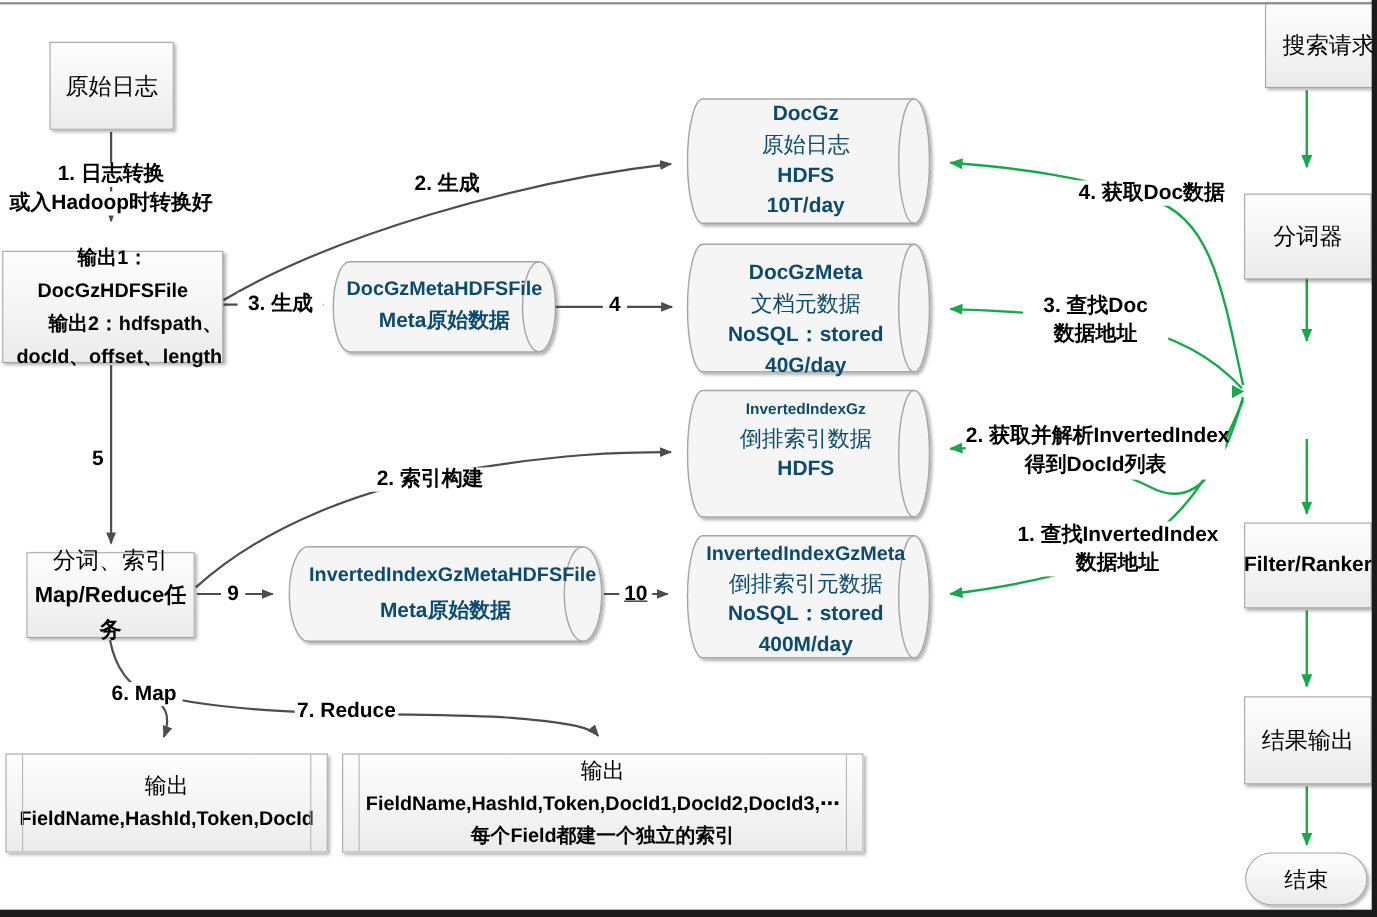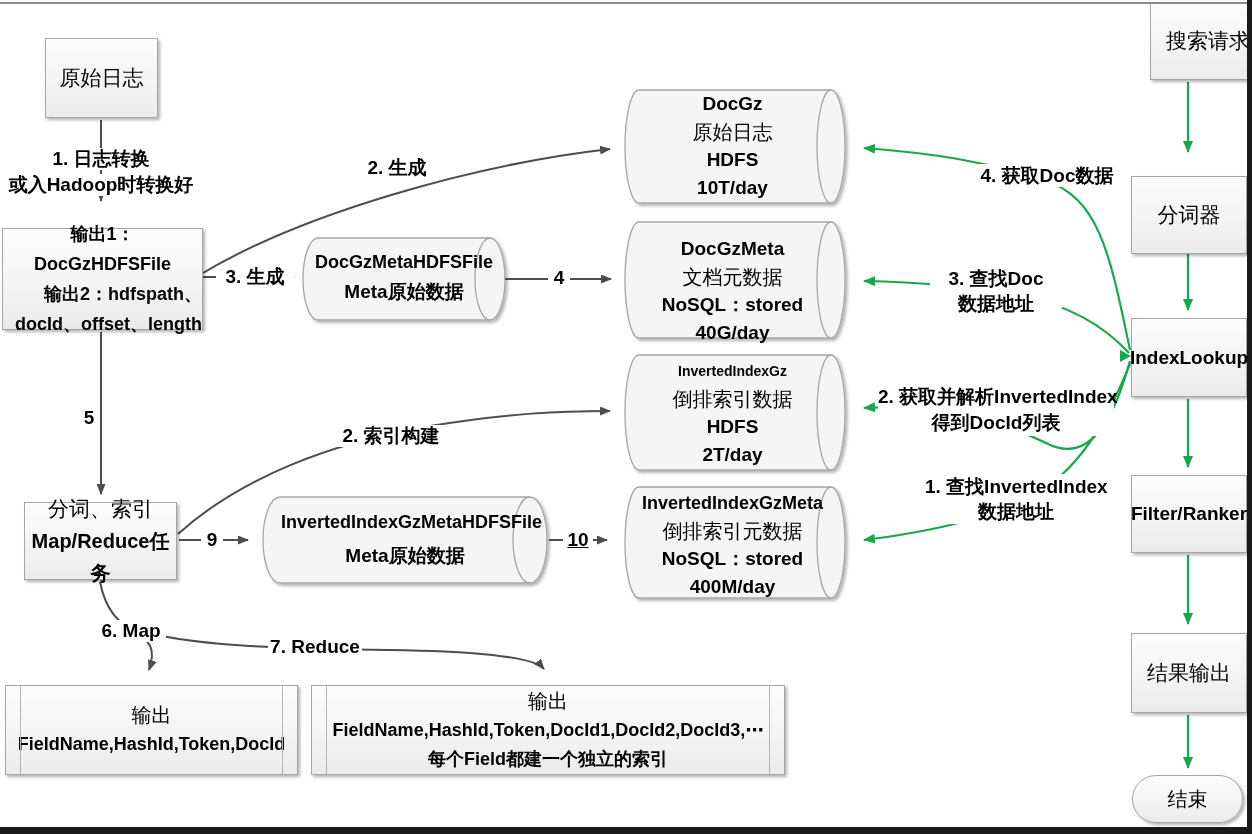--- a/index.html
+++ b/index.html
@@ -14,21 +14,21 @@
     box-shadow:2px 2px 3px rgba(0,0,0,.30);
     display:flex;flex-direction:column;align-items:center;justify-content:center;
     text-align:center;box-sizing:border-box;
   }
   .song{font-family:"Liberation Serif","DejaVu Serif",serif;}
   .b{font-weight:bold;}
   .lbl{
     position:absolute;background:#ffffff;text-align:center;font-weight:bold;
     white-space:nowrap;color:#000;
   }
-  .cyltext{position:absolute;text-align:center;white-space:nowrap;color:#000000;}
+  .cyltext{position:absolute;text-align:center;white-space:nowrap;color:#0c4a6e;}
   .sideline{position:absolute;top:0;bottom:0;width:1px;background:#b5b5b5;}
   .frame{position:absolute;background:#1a1a1a;}
 </style>
 </head>
 <body>
 
 <div id="canvas">
 
   <svg class="abs" style="left:0;top:0;" width="1252" height="834" viewBox="0 0 1252 834">
     <defs>
@@ -124,23 +124,20 @@
     <div class="b" style="font-size:18px;">FieldName,HashId,Token,DocId1,DocId2,DocId3,⋯</div>
     <div class="b" style="font-size:18px;">每个Field都建一个独立的索引</div>
   </div>
 
   <div class="box song" style="left:1150px;top:2px;width:116px;height:78px;font-size:21px;">
     <div>搜索请求</div>
   </div>
   <div class="box song" style="left:1131px;top:176px;width:116px;height:78px;font-size:21px;">
     <div>分词器</div>
   </div>
-  <div class="box b" style="left:1131px;top:318px;width:116px;height:79px;font-size:19px;">
-    <div>IndexLookup</div>
-  </div>
   <div class="box b" style="left:1131px;top:475px;width:116px;height:78px;font-size:19px;">
     <div>Filter/Ranker</div>
   </div>
   <div class="box song" style="left:1132px;top:775px;width:111px;height:48px;border-radius:24px;font-size:20px;">
     <div>结束</div>
   </div>
   <div class="box song" style="left:1131px;top:633px;width:116px;height:80px;font-size:21px;">
     <div>结果输出</div>
   </div>
 
@@ -157,36 +154,35 @@
     <div class="b" style="font-size:19px;">40G/day</div>
   </div>
   <div class="cyltext" style="left:314px;top:247px;width:180px;line-height:30px;">
     <div class="b" style="font-size:18px;">DocGzMetaHDFSFile</div>
     <div class="b" style="font-size:19px;">Meta原始数据</div>
   </div>
   <div class="cyltext" style="left:640px;top:357px;width:185px;line-height:28px;">
     <div class="b" style="font-size:14px;">InvertedIndexGz</div>
     <div class="song" style="font-size:20px;">倒排索引数据</div>
     <div class="b" style="font-size:19px;">HDFS</div>
-    <div class="b" style="font-size:19px;">2T/day</div>
   </div>
   <div class="cyltext" style="left:640px;top:489px;width:185px;line-height:28px;">
     <div class="b" style="font-size:18px;">InvertedIndexGzMeta</div>
     <div class="song" style="font-size:20px;">倒排索引元数据</div>
     <div class="b" style="font-size:19px;">NoSQL：stored</div>
     <div class="b" style="font-size:19px;">400M/day</div>
   </div>
   <div class="cyltext" style="left:281px;top:505px;width:248px;line-height:34px;">
     <div class="b" style="font-size:18px;">InvertedIndexGzMetaHDFSFile</div>
     <div class="b" style="font-size:19px;">Meta原始数据</div>
   </div>
 
   <div class="lbl" style="left:38px;top:148px;width:126px;font-size:19px;line-height:22px;">1. 日志转换</div>
   <div class="lbl" style="left:3px;top:174px;width:196px;font-size:19px;line-height:22px;">或入Hadoop时转换好</div>
-  <div class="lbl" style="left:358px;top:157px;width:78px;font-size:19px;line-height:22px;">2. 生成</div>
+  <div class="lbl" style="left:358px;top:157px;width:78px;font-size:19px;line-height:22px;text-align:right;">2. 生成</div>
   <div class="lbl" style="left:216px;top:266px;width:78px;font-size:19px;line-height:22px;">3. 生成</div>
   <div class="lbl" style="left:548px;top:267px;width:22px;font-size:19px;line-height:22px;">4</div>
   <div class="lbl" style="left:80px;top:407px;width:18px;font-size:19px;line-height:22px;">5</div>
   <div class="lbl" style="left:330px;top:425px;width:122px;font-size:19px;line-height:22px;">2. 索引构建</div>
   <div class="lbl" style="left:201px;top:529px;width:22px;font-size:19px;line-height:22px;">9</div>
   <div class="lbl" style="left:563px;top:529px;width:30px;font-size:19px;line-height:22px;text-decoration:underline;">10</div>
   <div class="lbl" style="left:96px;top:620px;width:70px;font-size:19px;line-height:22px;">6. Map</div>
   <div class="lbl" style="left:268px;top:636px;width:94px;font-size:19px;line-height:22px;">7. Reduce</div>
 
   <div class="lbl" style="left:966px;top:164px;width:162px;font-size:19px;line-height:23px;">4. 获取Doc数据</div>

